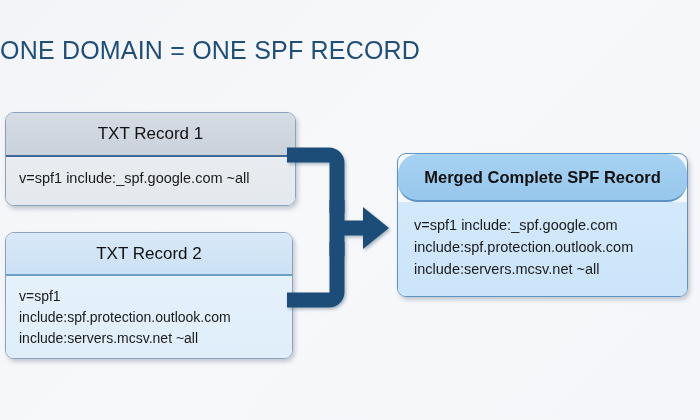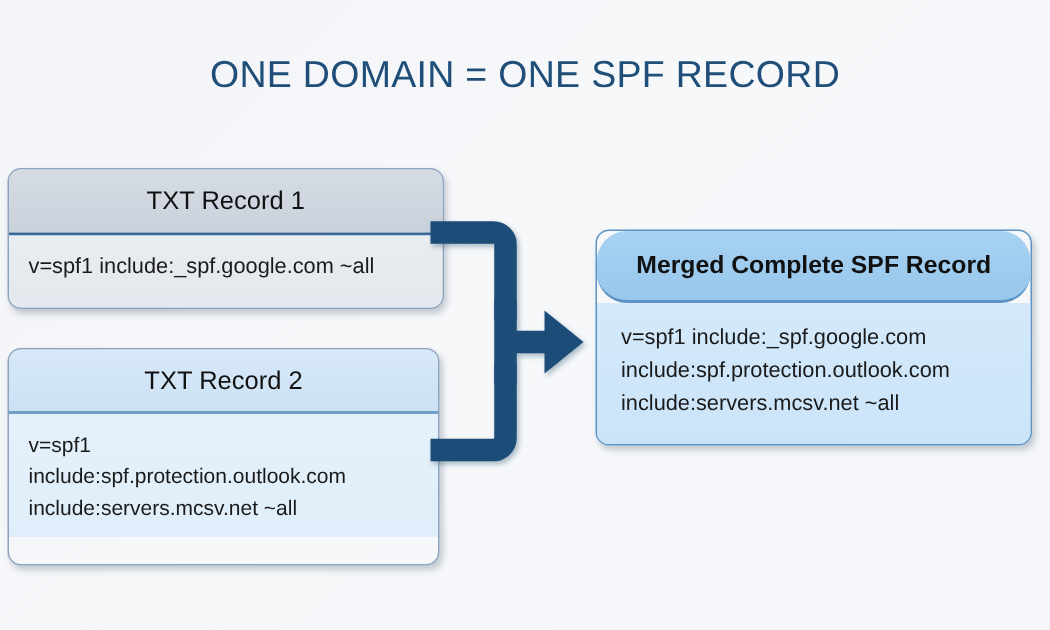--- a/index.html
+++ b/index.html
@@ -19,21 +19,20 @@
     height: 420px;
     background: linear-gradient(135deg, #f3f4f7 0%, #f7f8fa 45%, #f4f6f9 100%);
   }
 
   
   #page-title {
     position: absolute;
     left: 0;
     top: 36px;
     width: 700px;
-    text-align: center;
     font-size: 25px;
     font-weight: 400;
     letter-spacing: 0.2px;
     color: #1f4e79;
     white-space: nowrap;
   }
 
   
   .card {
     position: absolute;
@@ -78,21 +77,21 @@
     background: linear-gradient(180deg, #e9edf1 0%, #e3e8ee 100%);
     font-size: 14.5px;
     padding: 13px 16px 0 13px;
   }
 
   
   #txt-record-2 {
     left: 5px;
     top: 232px;
     width: 288px;
-    height: 145px;
+    height: 127px;
   }
   #txt-record-2 .card-header {
     height: 43px;
     background: linear-gradient(180deg, #d8e9f8 0%, #cbe1f4 100%);
     font-size: 17px;
     border-bottom: 2px solid #6f9fc6;
   }
   #txt-record-2 .card-body {
     height: 82px;
     background: linear-gradient(180deg, #e5f1fb 0%, #dfeefa 100%);

